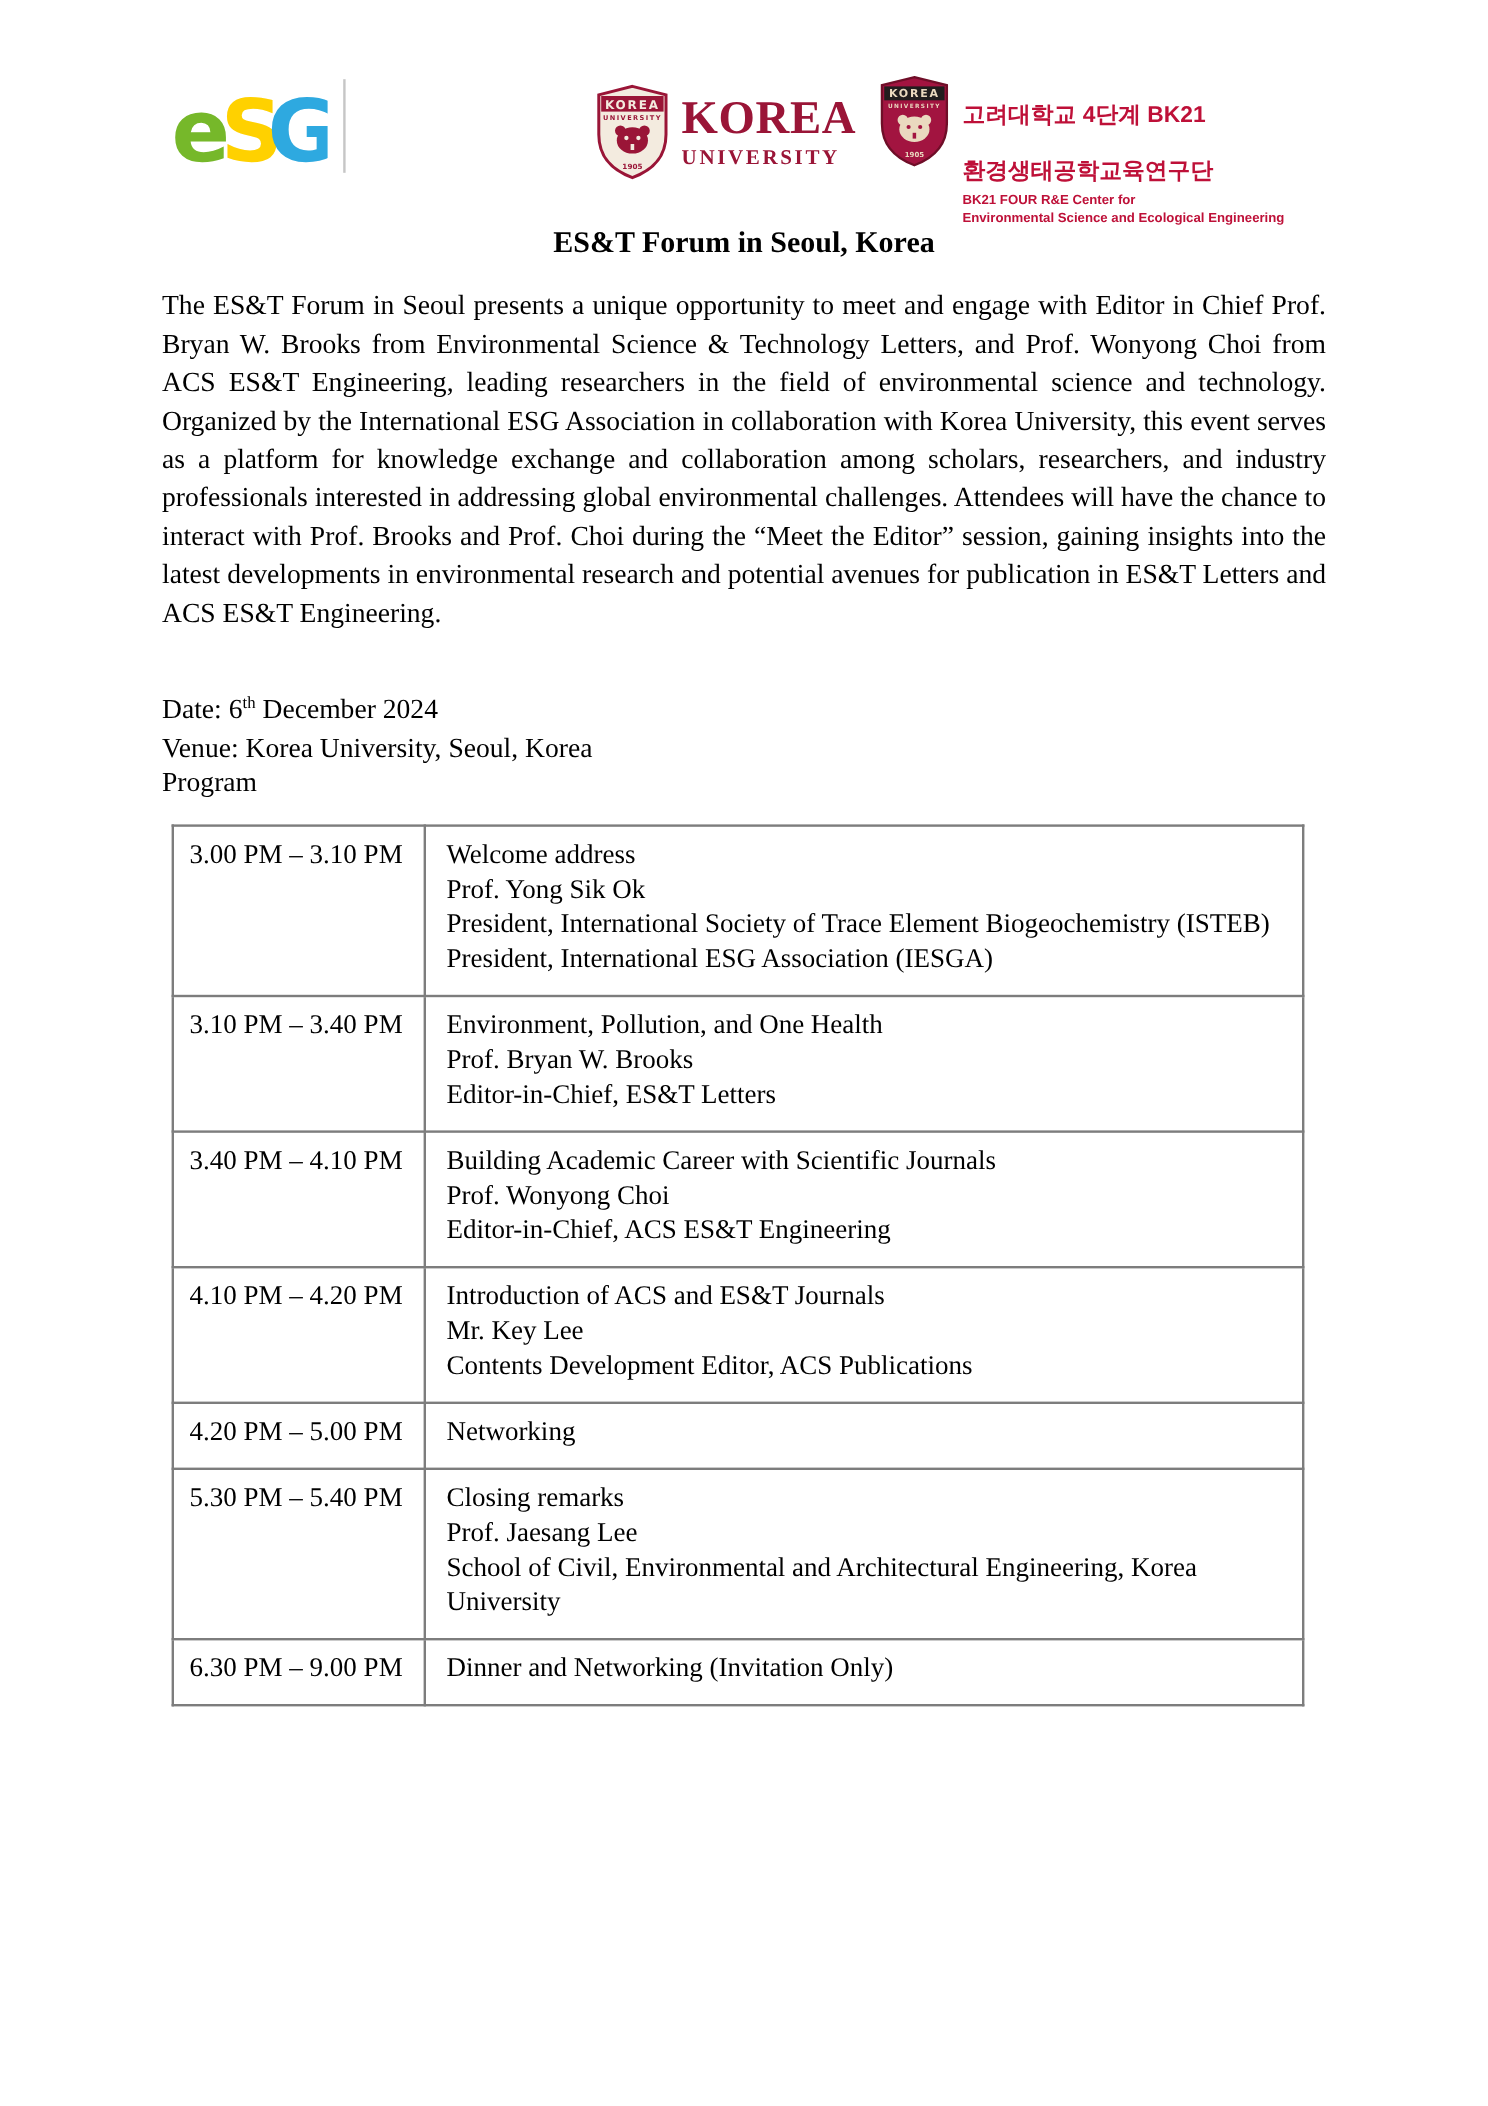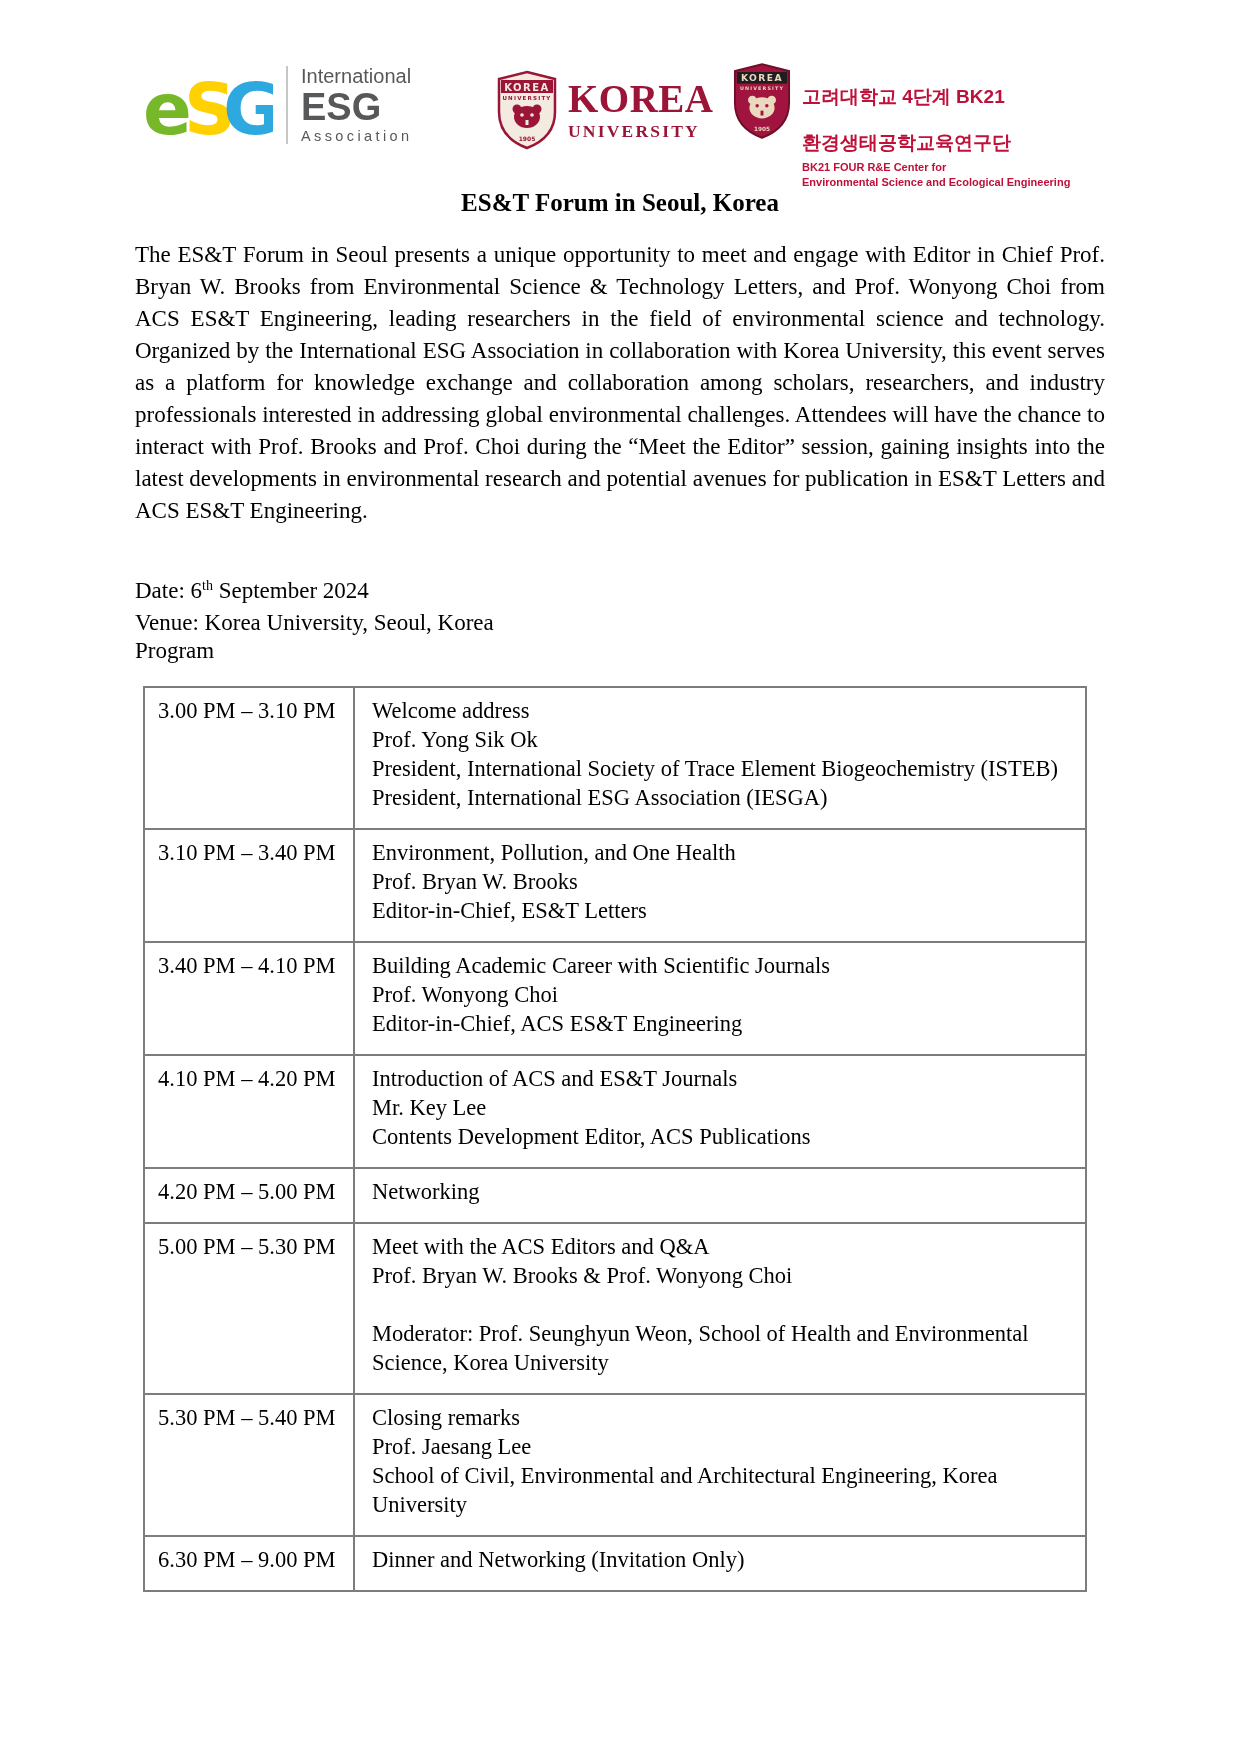--- a/index.html
+++ b/index.html
@@ -48,25 +48,20 @@
 
     <div class="esg-logo">
       <svg width="130" height="90" viewBox="0 0 130 90">
         <g font-family="DejaVu Sans, sans-serif" font-weight="bold" font-size="72">
           <text x="0" y="74" fill="#76b82a">e</text>
           <text x="41" y="74" fill="#ffd100">S</text>
           <text x="80" y="74" fill="#2ea9e0">G</text>
         </g>
       </svg>
       <div class="esg-divider"></div>
-      <div class="esg-text">
-        <div class="esg-int">International</div>
-        <div class="esg-big">ESG</div>
-        <div class="esg-assoc">Association</div>
-      </div>
     </div>
 
     <div class="ku-logo">
       <svg width="60" height="80" viewBox="0 0 60 80">
         <path d="M30 2 L58 9 L58 42 C58 62 46 72 30 78 C14 72 2 62 2 42 L2 9 Z" stroke="#9a1537" stroke-width="2.5" fill="#f3ebdf"></path>
         <rect x="4" y="10" width="52" height="13" fill="#9a1537"></rect>
         <text x="30" y="20.5" text-anchor="middle" font-family="DejaVu Sans, sans-serif" font-weight="bold" font-size="10" letter-spacing="1.5" fill="#f3ebdf">KOREA</text>
         <text x="30" y="30" text-anchor="middle" font-family="DejaVu Sans, sans-serif" font-weight="bold" font-size="5.5" letter-spacing="1.2" fill="#9a1537">UNIVERSITY</text>
         <circle cx="20" cy="39" r="4.5" fill="#9a1537"></circle>
         <circle cx="40" cy="39" r="4.5" fill="#9a1537"></circle>
@@ -107,21 +102,21 @@
     </div>
 
   </div>
 
   <h1 class="title">ES&amp;T Forum in Seoul, Korea</h1>
 
   <p class="intro">The ES&amp;T Forum in Seoul presents a unique opportunity to meet and engage with Editor in Chief Prof. Bryan W. Brooks from Environmental Science &amp; Technology Letters, and Prof. Wonyong Choi from ACS ES&amp;T Engineering, leading researchers in the field of environmental science and technology. Organized by the International ESG Association in collaboration with Korea University, this event serves as a platform for knowledge exchange and collaboration among scholars, researchers, and industry professionals interested in addressing global environmental challenges. Attendees will have the chance to interact with Prof. Brooks and Prof. Choi during the “Meet the Editor” session, gaining insights into the latest developments in environmental research and potential avenues for publication in ES&amp;T Letters and ACS ES&amp;T Engineering.</p>
 
   <div class="meta">
     <div>
-      <span>Date: 6</span><span class="sup">th</span><span> September 2024</span>
+      <span>Date: 6</span><span class="sup">th</span><span> December 2024</span>
     </div>
     <div>Venue: Korea University, Seoul, Korea</div>
     <div>Program</div>
   </div>
 
   <table class="schedule">
     <colgroup>
         <col style="width:210px">
         <col>
       </colgroup>
@@ -149,27 +144,20 @@
         <td class="time">4.10 PM – 4.20 PM</td>
         <td class="desc">Introduction of ACS and ES&amp;T Journals
 Mr. Key Lee
 Contents Development Editor, ACS Publications</td>
       </tr>
       <tr>
         <td class="time">4.20 PM – 5.00 PM</td>
         <td class="desc">Networking</td>
       </tr>
       <tr>
-        <td class="time">5.00 PM – 5.30 PM</td>
-        <td class="desc">Meet with the ACS Editors and Q&amp;A
-Prof. Bryan W. Brooks &amp; Prof. Wonyong Choi
-
-Moderator: Prof. Seunghyun Weon, School of Health and Environmental Science, Korea University</td>
-      </tr>
-      <tr>
         <td class="time">5.30 PM – 5.40 PM</td>
         <td class="desc">Closing remarks
 Prof. Jaesang Lee
 School of Civil, Environmental and Architectural Engineering, Korea University</td>
       </tr>
       <tr>
         <td class="time">6.30 PM – 9.00 PM</td>
         <td class="desc">Dinner and Networking (Invitation Only)</td>
       </tr>
     </tbody>

